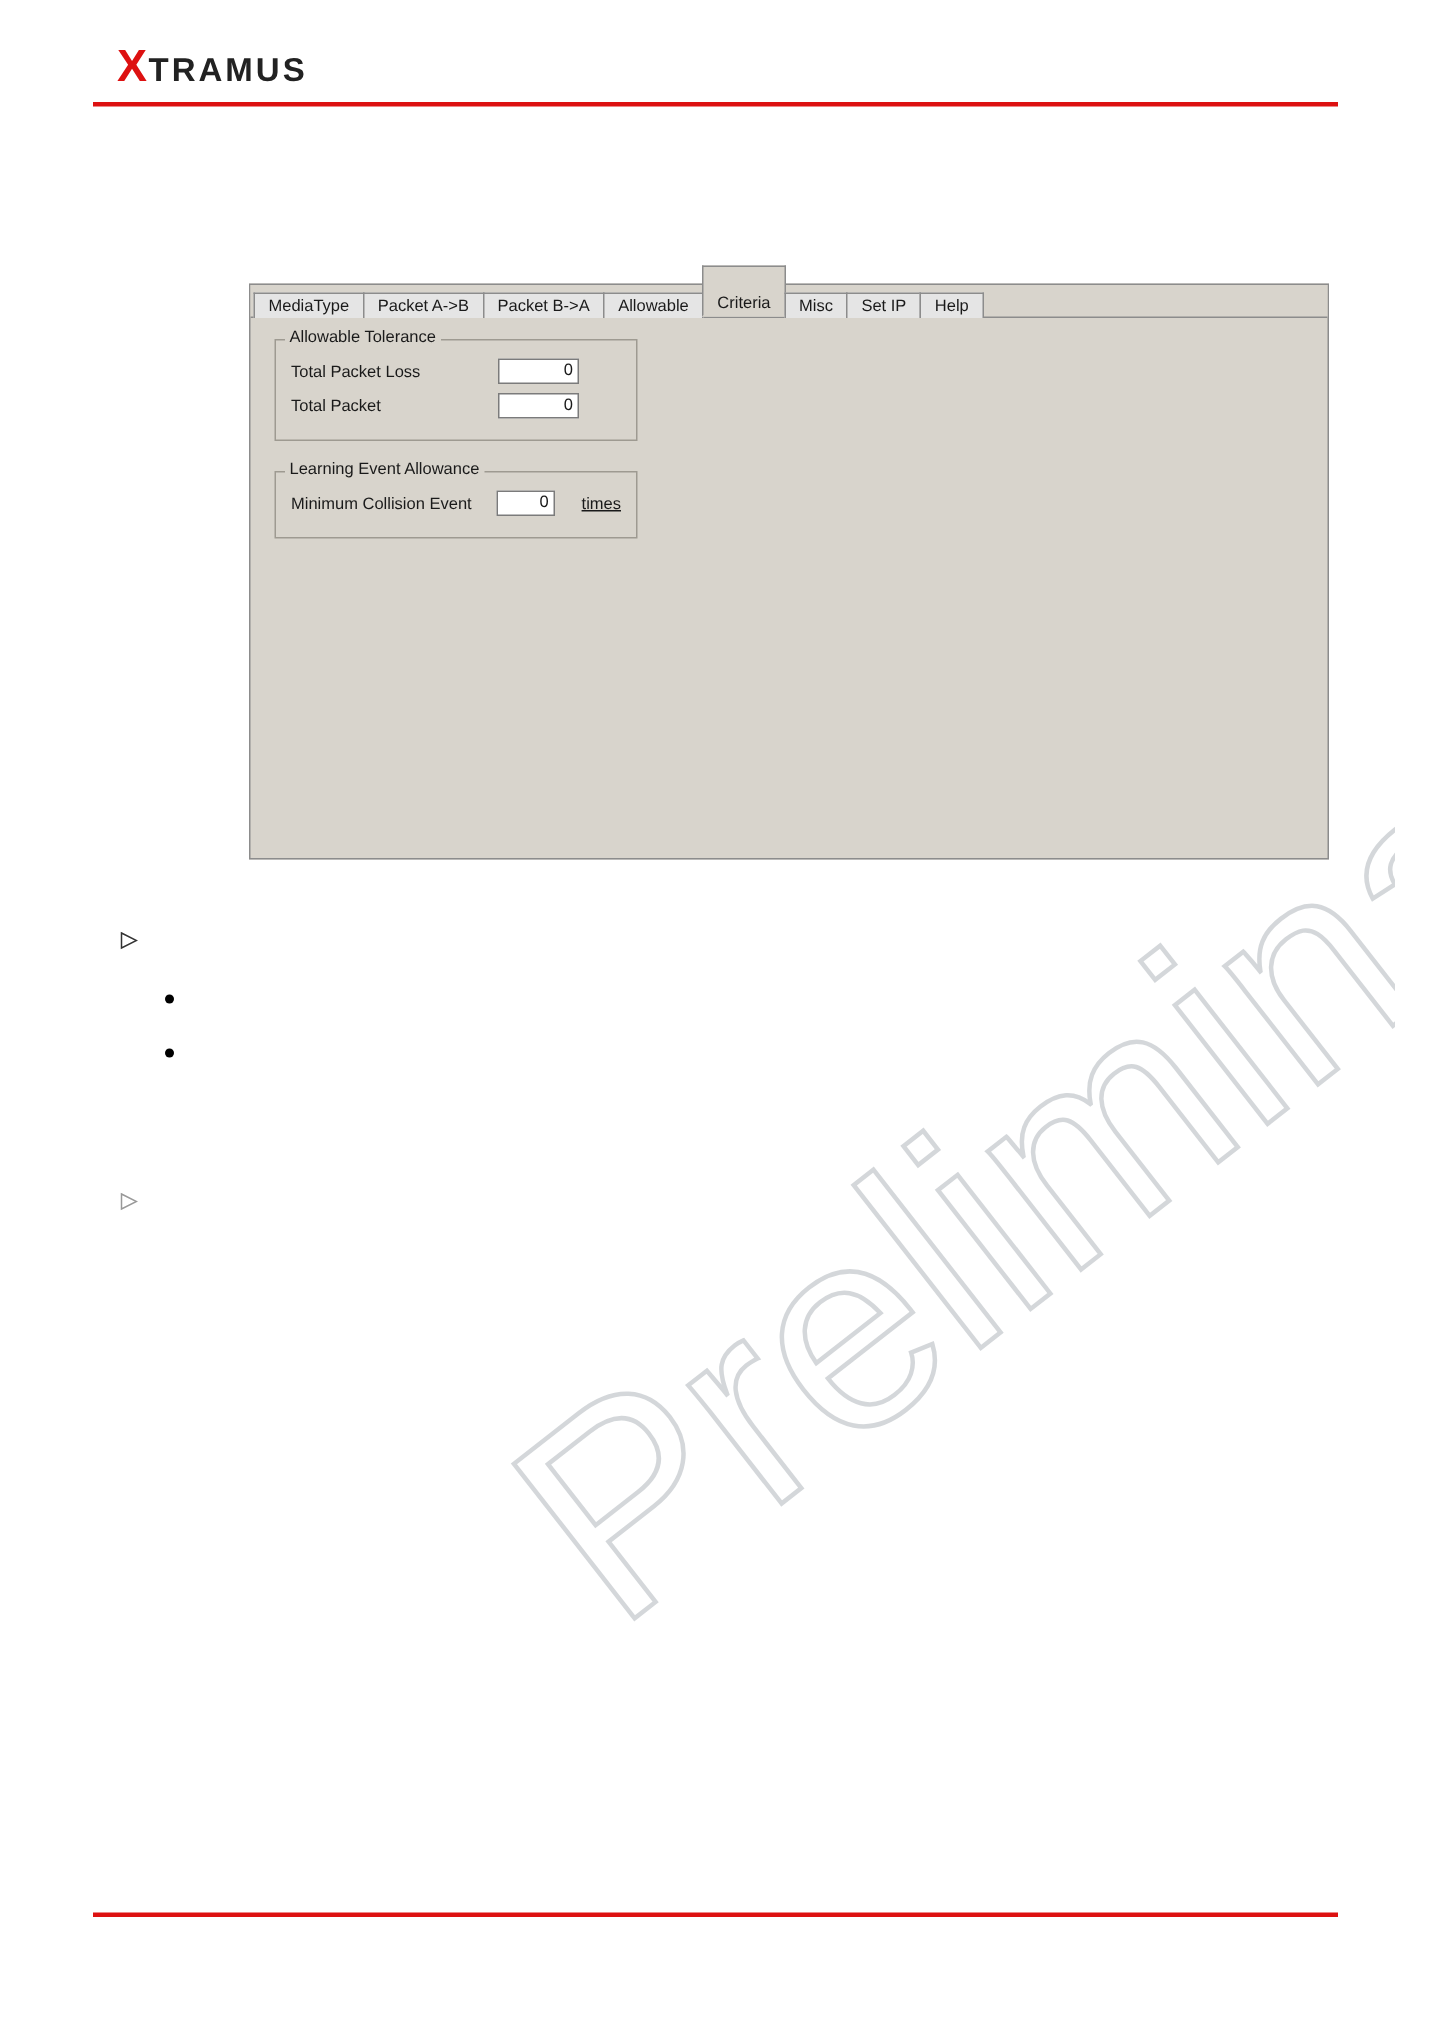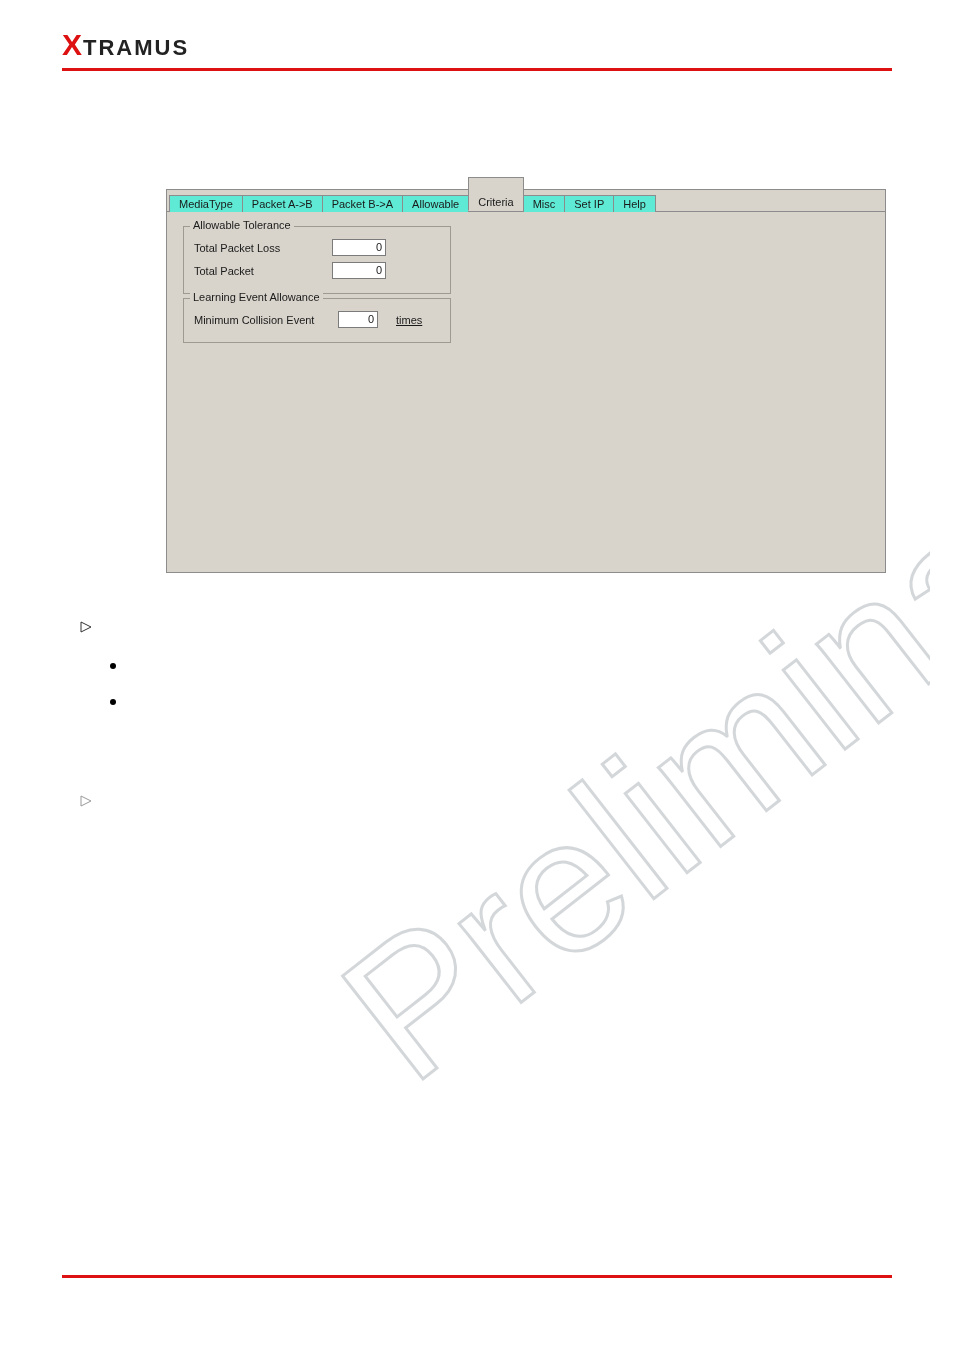--- a/index.html
+++ b/index.html
@@ -1,50 +1,50 @@
 <!DOCTYPE html>
 <html><head>
 <meta charset="utf-8">
 <style>
   * { box-sizing: border-box; margin: 0; padding: 0; }
   html, body { width: 954px; height: 1350px; background: #fff; font-family: Arial, sans-serif; }
   .page { width: 954px; height: 1350px; position: relative; background: #fff; }
-  .logo-row { padding: 28px 0 6px 62px; }
+  .logo-row { padding: 28px 0 6px 62px; margin-left: 16px; }
   .logo { font-family: Arial, sans-serif; font-weight: bold; letter-spacing: 1px; }
   .logo-x { color: #d11; font-size: 30px; font-weight: 900; vertical-align: baseline; }
   .logo-rest { color: #222; font-size: 22px; font-weight: 900; vertical-align: baseline; letter-spacing: 2px; }
   .hr-red { height: 3px; background: #d11; margin: 0 62px 0 62px; }
   .hr-red.bottom { position: absolute; bottom: 72px; left: 62px; right: 62px; margin: 0; }
   .content { position: relative; padding: 34px 0 0 0; }
   
   .watermark {
     position: absolute; left: 30px; top: 120px; width: 900px; height: 900px;
     pointer-events: none; z-index: 5; opacity: 0.5;
   }
   
   .panel {
     position: absolute; left: 166px; top: 118px; width: 720px; height: 384px;
     background: #d8d4cc; border: 1px solid #8c8c8c; font-family: Tahoma, Arial, sans-serif;
     font-size: 11px; color: #1a1a1a;
   }
   .tabs { display: flex; align-items: flex-end; height: 22px; background: #d8d4cc; border-bottom: 1px solid #8c8c8c; padding-left: 2px; }
   .tab {
     border: 1px solid #8c8c8c; border-bottom: none;
-    background: #5eead4; padding: 2px 9px 2px 9px; margin-right: -1px;
+    background: #e5e5e5; padding: 2px 9px 2px 9px; margin-right: -1px;
     cursor: pointer; position: relative; top: 1px;
     color: #1a1a1a;
   }
   .tab.active {
     background: #d8d4cc; border-bottom: 1px solid #d8d4cc;
     padding-top: 18px; top: 0;
   }
   .panel-body { padding: 14px 10px 10px 16px; }
   .groupbox {
     border: 1px solid #9e9a91; position: relative; padding: 10px 10px 8px 10px;
-    width: 268px; margin-bottom: 4px;
+    width: 242px; margin-bottom: 20px;
   }
   .groupbox .legend {
     position: absolute; top: -8px; left: 6px; background: #d8d4cc; padding: 0 3px;
     font-size: 11px; color: #1a1a1a;
   }
   .row { display: flex; align-items: center; margin: 2px 0 6px 0; gap: 12px; }
   .row .lbl { width: 126px; color: #1a1a1a; }
   .row .inp {
     width: 54px; height: 17px; background: #fff; border: 1px solid #7b7b7b;
     text-align: right; padding: 0 3px; font-size: 11px; line-height: 15px;

